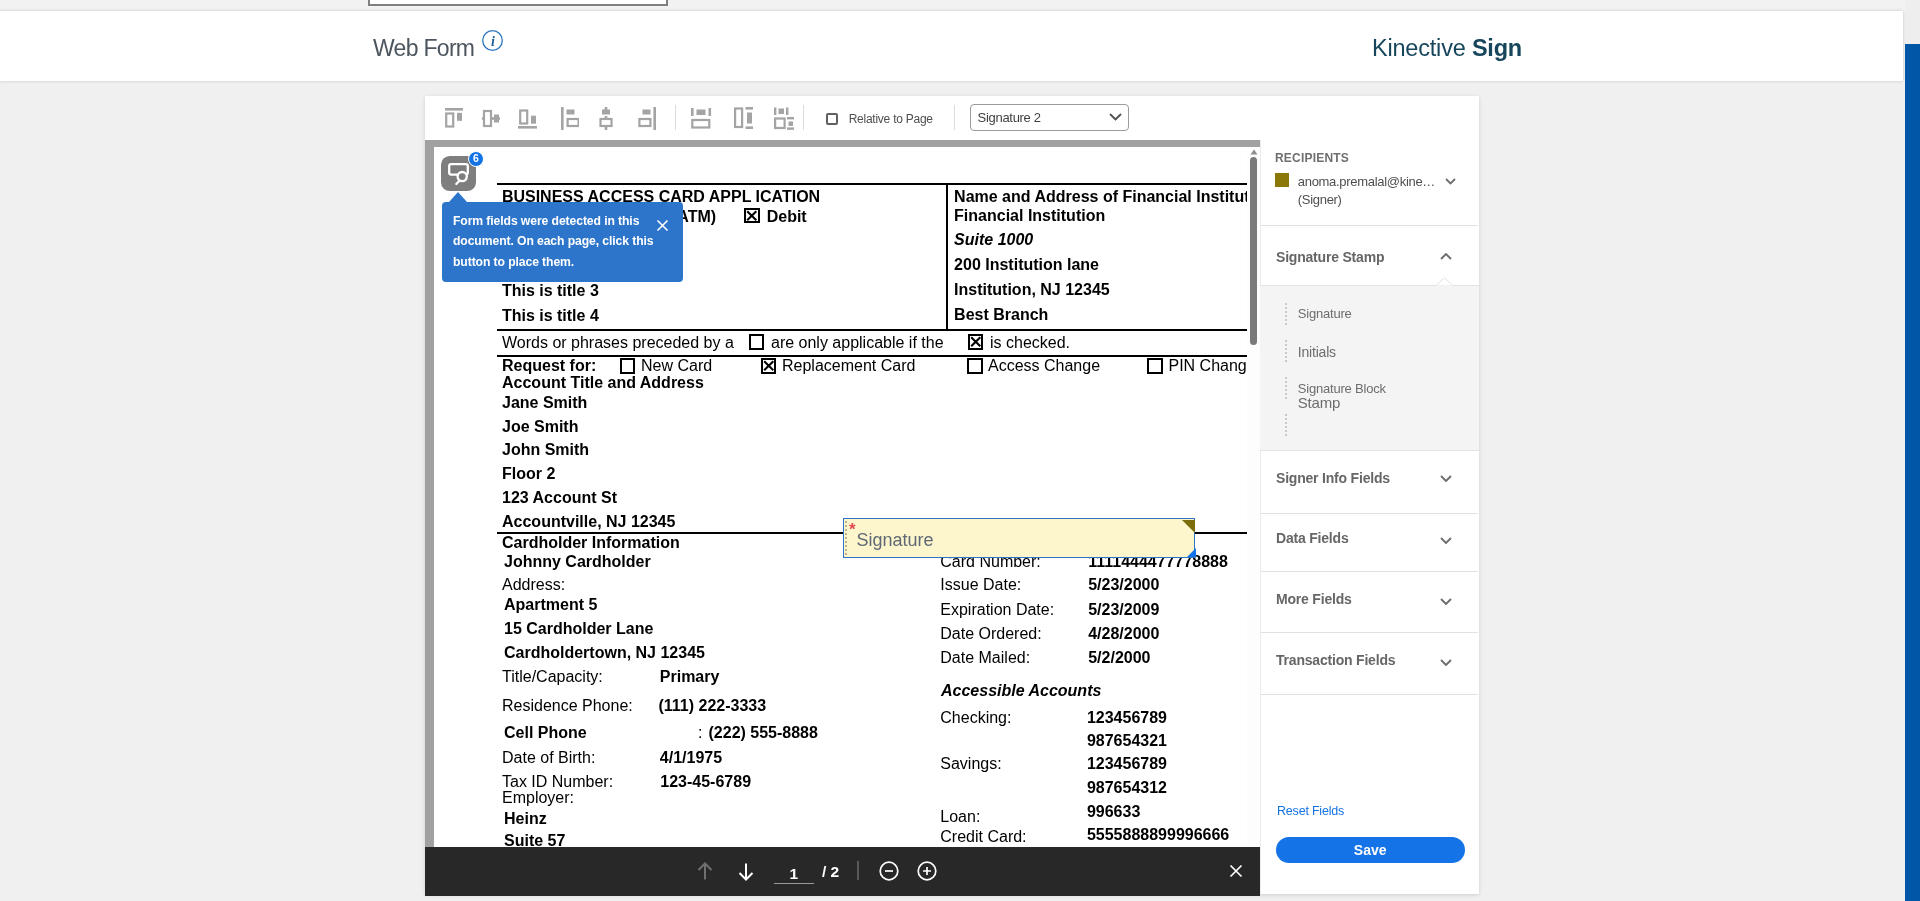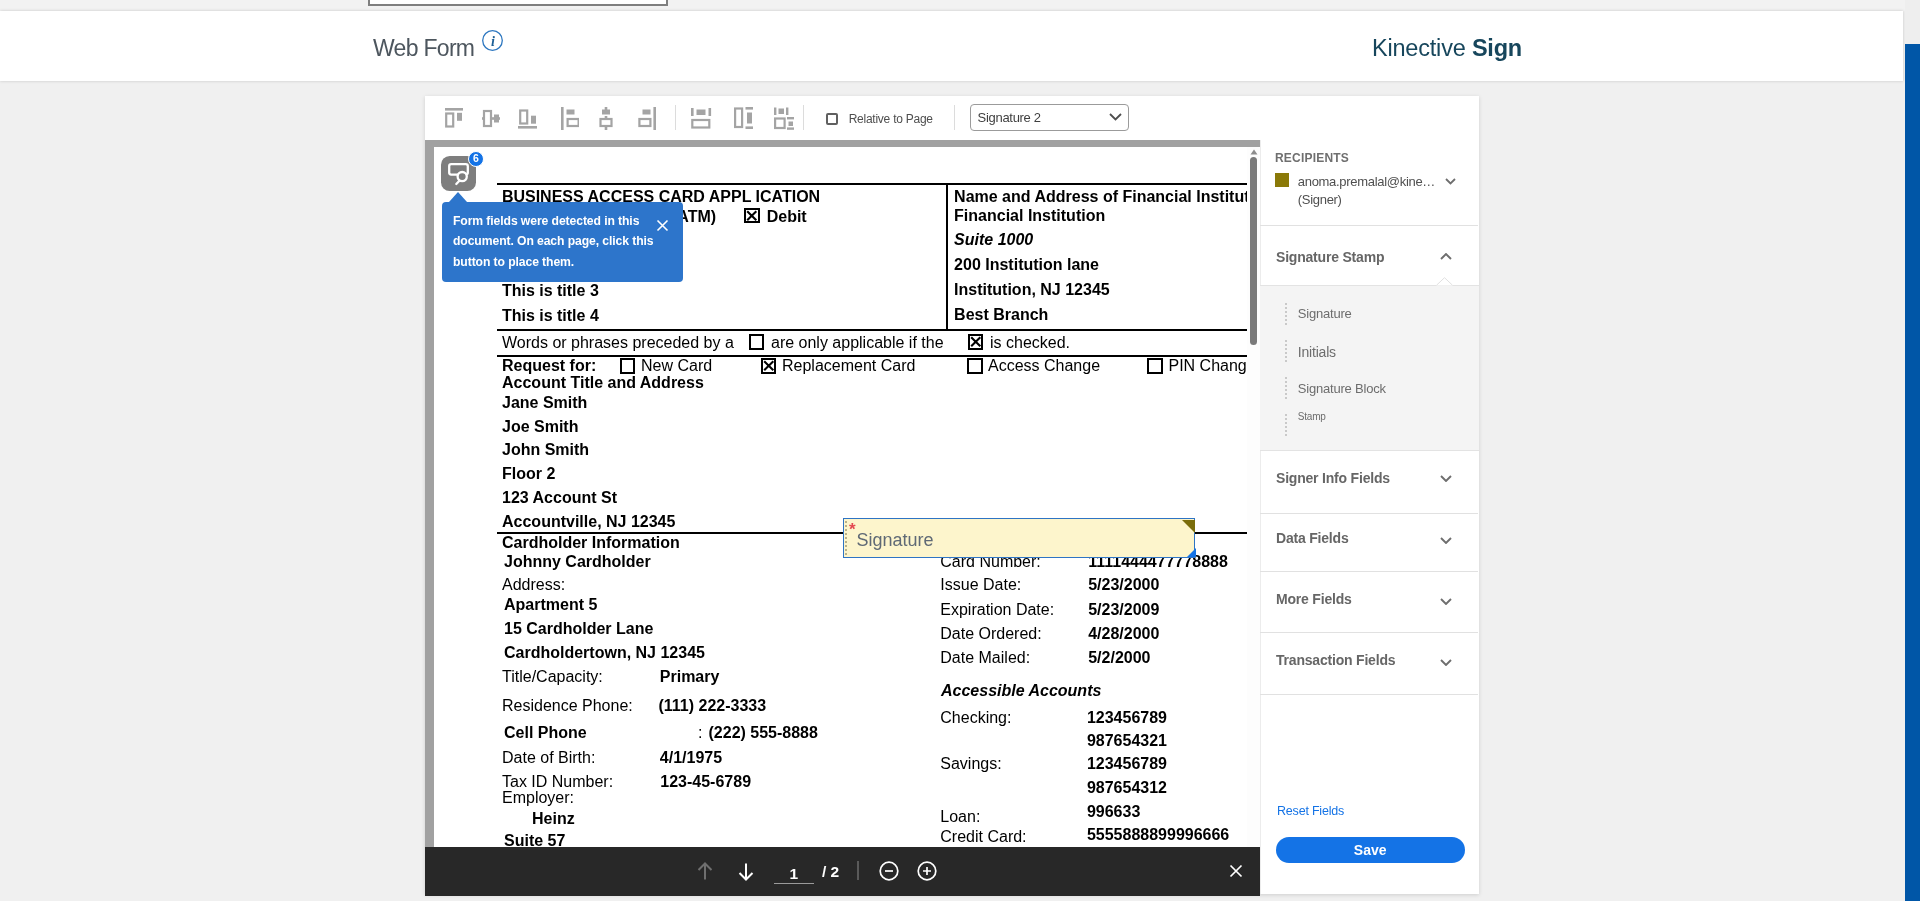--- a/index.html
+++ b/index.html
@@ -171,21 +171,21 @@
     <div class="doc abs" style="left:502px;top:695.2px;">Residence Phone:</div>
     <div class="doc b abs" style="left:658.5px;top:695.2px;">(111) 222-3333</div>
     <div class="doc b abs" style="left:504px;top:721.8px;">Cell Phone</div>
     <div class="doc abs" style="left:698px;top:721.8px;">:</div>
     <div class="doc b abs" style="left:708.5px;top:721.8px;">(222) 555-8888</div>
     <div class="doc abs" style="left:502px;top:746.6px;">Date of Birth:</div>
     <div class="doc b abs" style="left:659.8px;top:746.6px;">4/1/1975</div>
     <div class="doc abs" style="left:502px;top:770.5px;">Tax ID Number:</div>
     <div class="doc b abs" style="left:660.3px;top:770.5px;">123-45-6789</div>
     <div class="doc abs" style="left:502px;top:786.6px;">Employer:</div>
-    <div class="doc b abs" style="left:532px;top:807.5px;">Heinz</div>
+    <div class="doc b abs" style="left:504px;top:807.5px;">Heinz</div>
     <div class="doc b abs" style="left:504px;top:830.1px;">Suite 57</div>
 
     <div class="doc abs" style="left:940.3px;top:550.9px;">Card Number:</div>
     <div class="doc b abs" style="left:1088.2px;top:550.9px;">1111444477778888</div>
     <div class="doc abs" style="left:940.3px;top:574.3px;">Issue Date:</div>
     <div class="doc b abs" style="left:1088.2px;top:574.3px;">5/23/2000</div>
     <div class="doc abs" style="left:940.3px;top:598.7px;">Expiration Date:</div>
     <div class="doc b abs" style="left:1088.2px;top:598.7px;">5/23/2009</div>
     <div class="doc abs" style="left:940.3px;top:622.6px;">Date Ordered:</div>
     <div class="doc b abs" style="left:1088.2px;top:622.6px;">4/28/2000</div>
@@ -261,21 +261,21 @@
     <path d="M0 8.5 L8.5 0 L17 8.5 Z" fill="#fff"></path>
     <path d="M0.5 8.2 L8.5 0.7 L16.5 8.2" fill="none" stroke="#e0e0e0" stroke-width="1"></path>
   </svg>
 <div class="abs" style="left:1285.3px;top:303px;width:0;height:22px;border-left:2.5px dotted #c9c9c9;"></div>
 <div class="abs" style="left:1297.8px;top:307.0px;font-size:13px;line-height:14px;letter-spacing:-0.2px;color:#6d6d6d;">Signature</div>
 <div class="abs" style="left:1285.3px;top:340px;width:0;height:22px;border-left:2.5px dotted #c9c9c9;"></div>
 <div class="abs" style="left:1297.8px;top:344.6px;font-size:14px;line-height:14px;letter-spacing:-0.2px;color:#6d6d6d;">Initials</div>
 <div class="abs" style="left:1285.3px;top:377px;width:0;height:22px;border-left:2.5px dotted #c9c9c9;"></div>
 <div class="abs" style="left:1297.8px;top:381.5px;font-size:13px;line-height:14px;letter-spacing:-0.2px;color:#6d6d6d;">Signature Block</div>
 <div class="abs" style="left:1285.3px;top:414px;width:0;height:22px;border-left:2.5px dotted #c9c9c9;"></div>
-<div class="abs" style="left:1297.8px;top:410px;font-size:10px;line-height:14px;letter-spacing:-0.2px;color:#6d6d6d;">Stamp</div>
+<div class="abs" style="left:1297.8px;top:396px;font-size:15px;line-height:14px;letter-spacing:-0.2px;color:#6d6d6d;">Stamp</div>
 <div class="hdr16 abs" style="left:1276px;top:469.5px;">Signer Info Fields</div>
 <svg class="abs" style="left:1440px;top:475px;" width="12" height="7" viewBox="0 0 12 7">
     <path d="M1 1 L6 6 L11 1" fill="none" stroke="#6e6e6e" stroke-width="1.9"></path>
   </svg>
 <div class="sep" style="top:513.4px;"></div>
 <div class="hdr16 abs" style="left:1276px;top:530px;">Data Fields</div>
 <svg class="abs" style="left:1440px;top:536.5px;" width="12" height="7" viewBox="0 0 12 7">
     <path d="M1 1 L6 6 L11 1" fill="none" stroke="#6e6e6e" stroke-width="1.9"></path>
   </svg>
 <div class="sep" style="top:571.2px;"></div>

